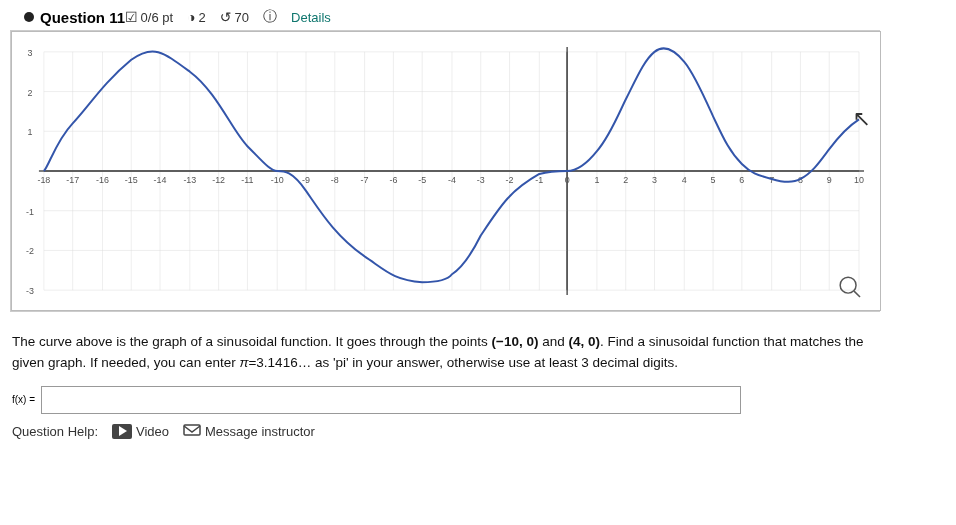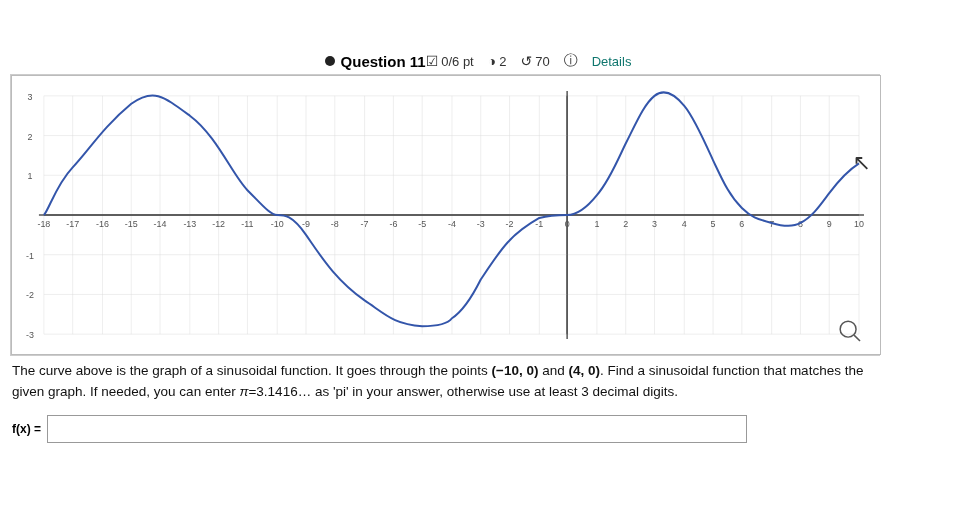--- a/index.html
+++ b/index.html
@@ -13,24 +13,23 @@
     .page {
       width: 956px;
       min-height: 525px;
       background: #fff;
       padding: 0;
       position: relative;
     }
     
     .header {
       display: flex;
-      justify-content: center;
-      align-items: center;
-      padding: 8px 16px 4px 16px;
-      margin-top: 44px;
+      justify-content: flex-start;
+      align-items: center;
+      padding: 8px 16px 4px 24px;
     }
     .question-label {
       display: flex;
       align-items: center;
       gap: 6px;
       font-weight: bold;
       font-size: 15px;
     }
     .dot {
       width: 10px;
@@ -72,38 +71,37 @@
     .cursor-arrow {
       position: absolute;
       right: 10px;
       bottom: 10px;
       font-size: 20px;
       color: #333;
     }
 
     
     .description {
-      padding: 5px 16px 6px 12px;
+      padding: 20px 16px 6px 12px;
       font-size: 13.5px;
       line-height: 1.55;
       color: #111;
       max-width: 900px;
     }
 
     
     .fx-row {
       display: flex;
       align-items: center;
       padding: 6px 12px 6px 12px;
       gap: 6px;
     }
     .fx-label {
-      font-size: 12px;
+      font-size: 10px;
       white-space: nowrap;
-      font-weight: bold;
     }
     .fx-input {
       flex: 1;
       max-width: 700px;
       height: 28px;
       border: 1px solid #999;
       font-size: 14px;
       padding: 2px 6px;
       outline: none;
     }
@@ -293,14 +291,32 @@
       Find a sinusoidal function that matches the given graph. If needed, you can enter
       <em>π</em>=3.1416… as 'pi' in your answer, otherwise use at least 3 decimal digits.
     </span>
   </div>
 
   <div class="fx-row">
     <span class="fx-label">f(x) =</span>
     <input class="fx-input" type="text" value="" placeholder="" style="">
   </div>
 
+  <div class="help-row">
+    <span class="help-label">Question Help:</span>
+    <div class="help-item">
+      <span style="display:inline-flex; align-items:center; justify-content:center; width:20px; height:15px; background:#444; border-radius:2px; position:relative;">
+        <span style="border-left:8px solid #fff; border-top:5px solid transparent; border-bottom:5px solid transparent; margin-left:2px; display:inline-block;"></span>
+      </span>
+      <span>Video</span>
+    </div>
+    <div class="help-item">
+      <span style="display:inline-flex; align-items:center; justify-content:center;">
+        <svg width="18" height="14" viewBox="0 0 18 14">
+          <rect x="1" y="1" width="16" height="10" rx="1" ry="1" fill="none" stroke="#444" stroke-width="1.5"></rect>
+          <polyline points="1,2 9,8 17,2" fill="none" stroke="#444" stroke-width="1.5"></polyline>
+        </svg>
+      </span>
+      <span>Message instructor</span>
+    </div>
+  </div>
 
 </div>
 
 </body></html>

